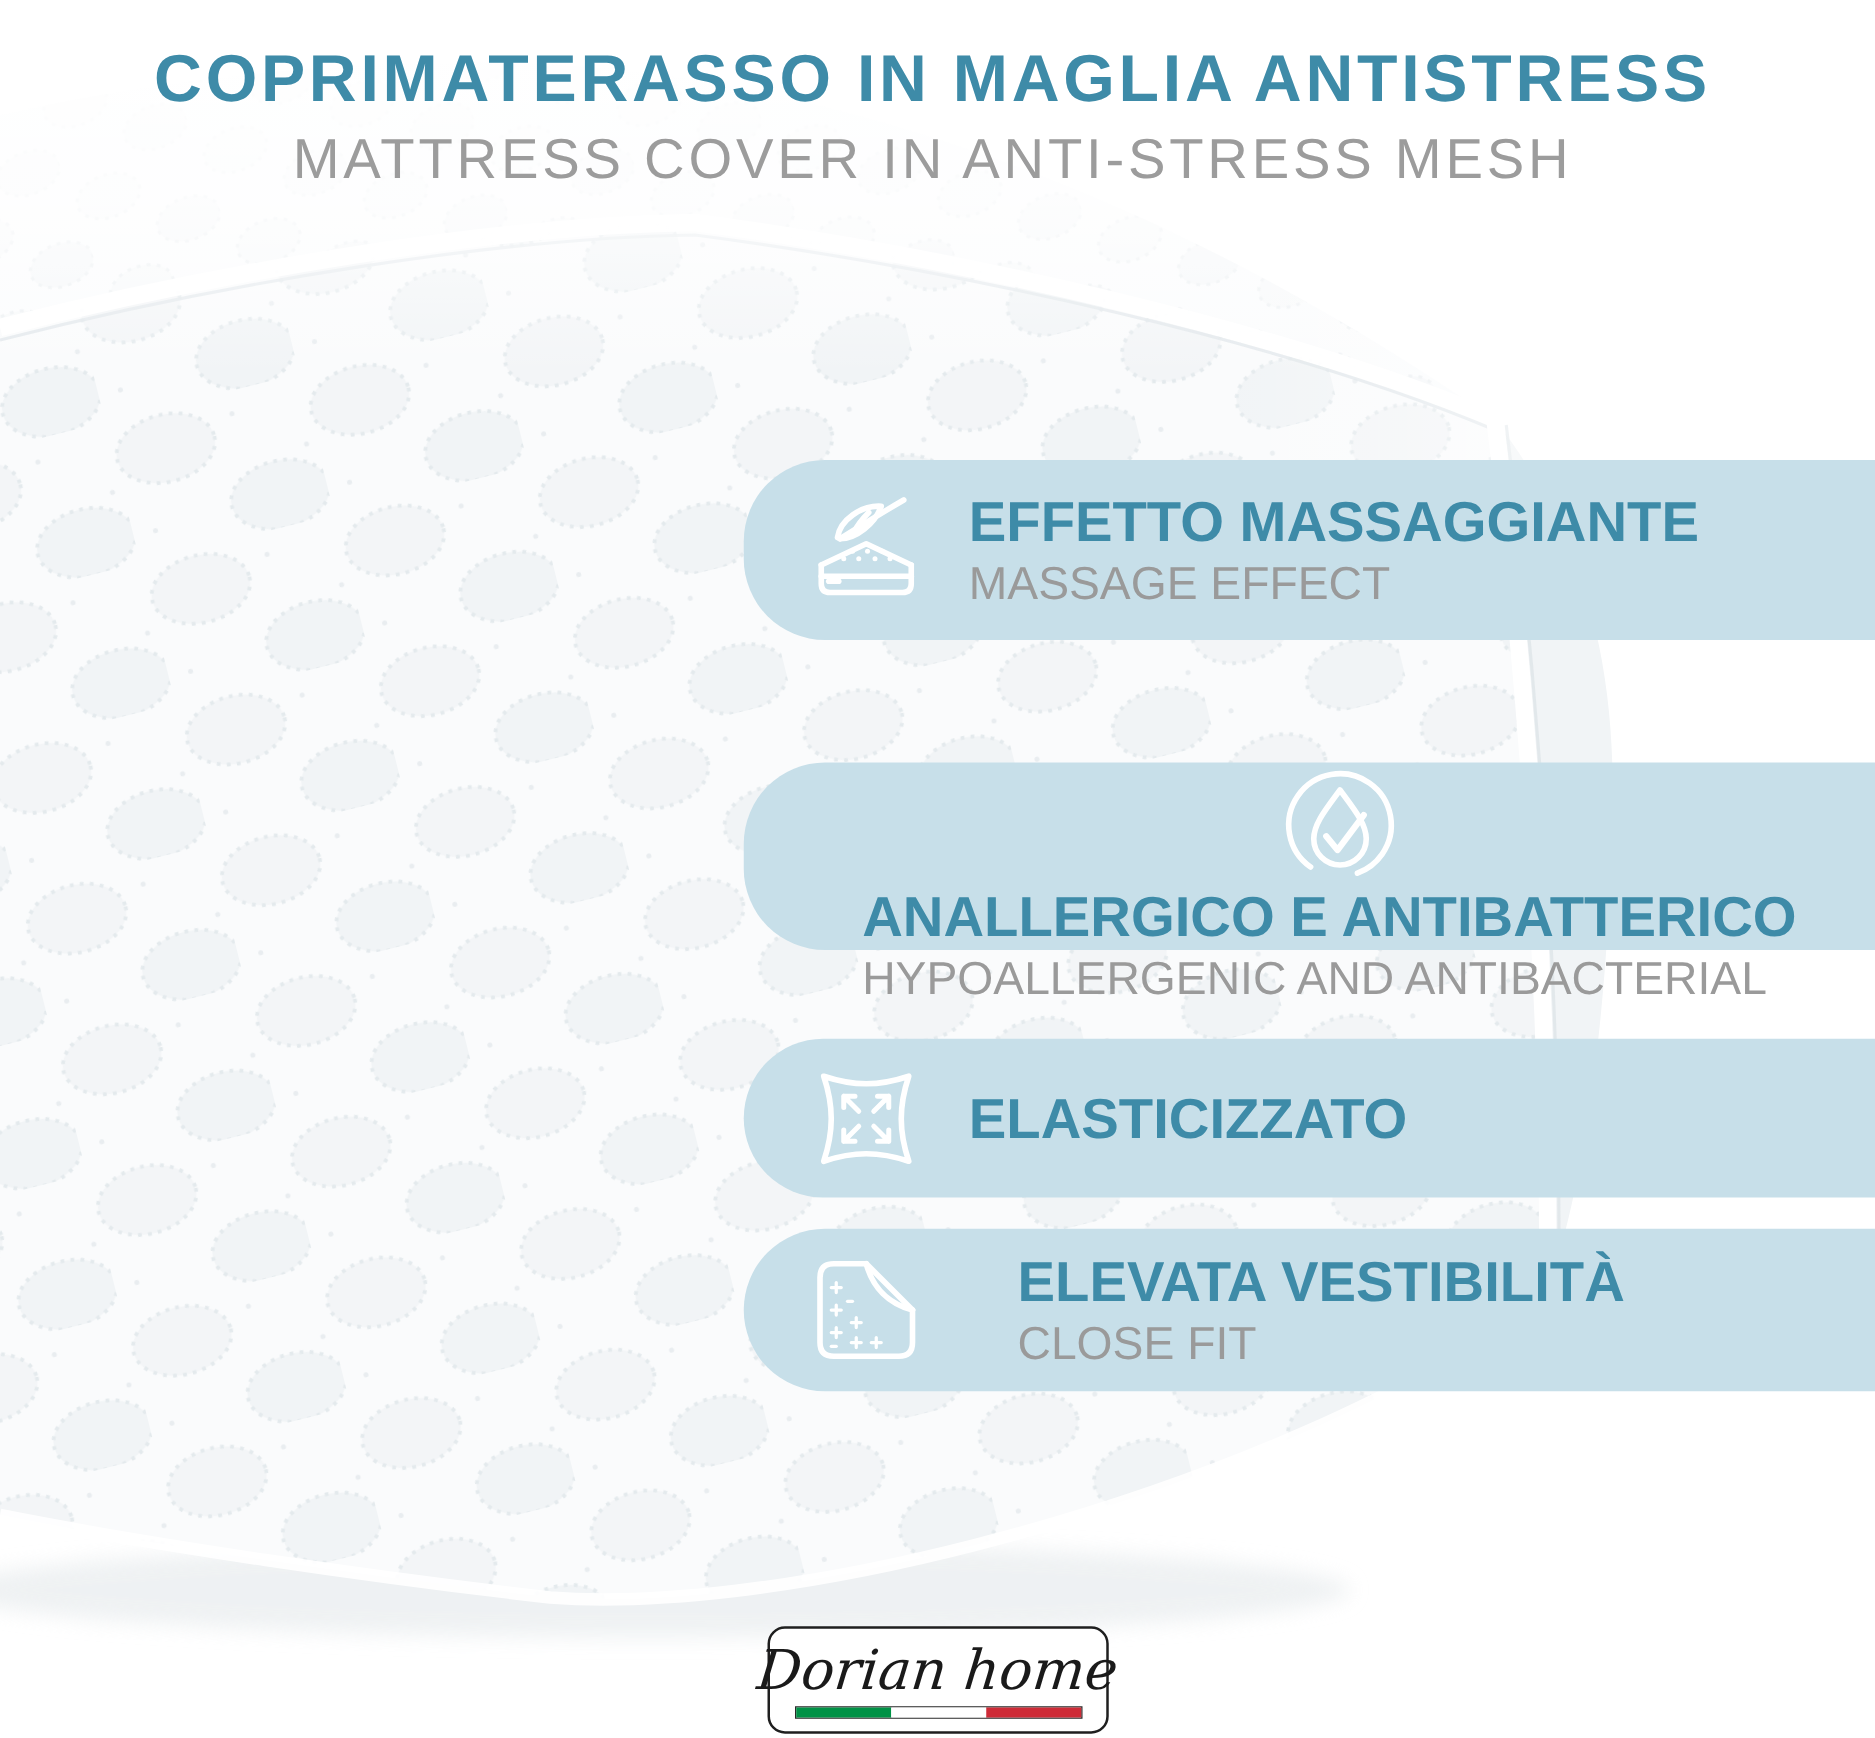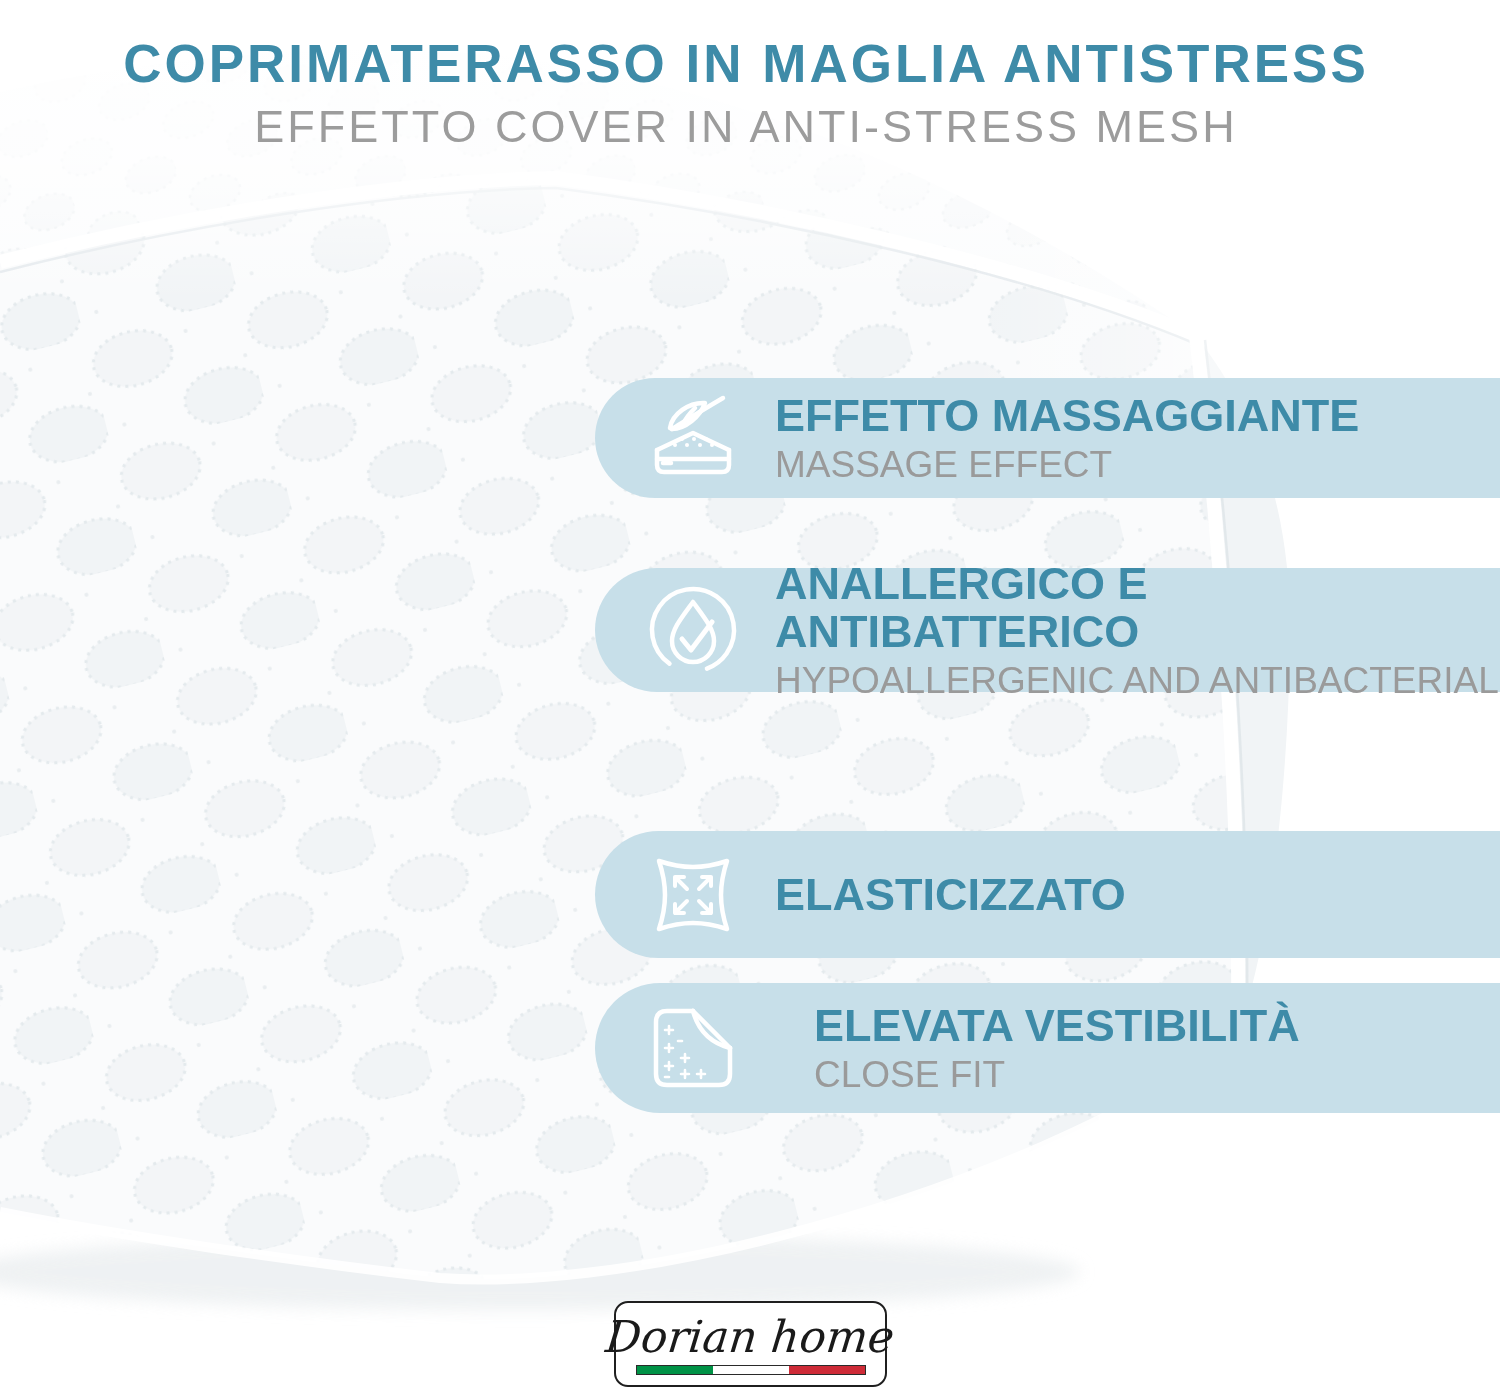--- a/index.html
+++ b/index.html
@@ -95,24 +95,24 @@
     <path d="M1196,336 C1228,600 1240,850 1238,1032" fill="none" stroke="#ffffff" stroke-width="14"></path>
     <path d="M1205,340 C1237,602 1249,852 1247,1030" fill="none" stroke="#dfe5e9" stroke-width="2.5" opacity="0.8"></path>
     <path d="M0,1212 C120,1236 300,1262 440,1278 C520,1284 640,1272 780,1236 C960,1190 1150,1110 1238,1032" fill="none" stroke="#ffffff" stroke-width="10" opacity="0.9"></path>
 
     <rect x="0" y="0" width="1500" height="300" fill="url(#fadeTop)"></rect>
     <rect x="960" y="0" width="540" height="420" fill="url(#fadeRight)"></rect>
   </svg>
 
   <div class="header">
     <h1>COPRIMATERASSO IN MAGLIA ANTISTRESS</h1>
-    <h2>EFFETTO COVER IN ANTI-STRESS MESH</h2>
-  </div>
-
-  <div class="banner" style="top:378px;height:120px;">
+    <h2>MATTRESS COVER IN ANTI-STRESS MESH</h2>
+  </div>
+
+  <div class="banner" style="top:368px;height:144px;">
     <span class="icon">
       <svg viewBox="0 0 100 100" class="ico">
         <path d="M14,62 L50,45 L86,62"></path>
         <path d="M14,62 L14,77 Q14,84 21,84 L79,84 Q86,84 86,77 L86,62"></path>
         <path d="M14,71 L86,71"></path>
         <path d="M20,75 L28,75"></path>
         <g stroke-width="0" fill="#ffffff">
           <circle cx="32" cy="57" r="2"></circle>
             <circle cx="44" cy="57" r="2"></circle>
           <circle cx="57" cy="57" r="2"></circle>
@@ -125,21 +125,21 @@
         <path d="M29,41 C42,33 56,24 80,10"></path>
         <path d="M40,36 C44,28 48,24 52,20"></path>
       </svg>
     </span>
     <span class="txt">
       <span class="t1">EFFETTO MASSAGGIANTE</span>
       <span class="t2">MASSAGE EFFECT</span>
     </span>
   </div>
 
-  <div class="banner" style="top:568px;height:124px;">
+  <div class="banner" style="top:610px;height:150px;flex-direction:column;">
     <span class="icon">
       <svg viewBox="0 0 100 100" class="ico">
         <circle cx="50" cy="50" r="41" stroke-dasharray="218 40" transform="rotate(125 50 50)"></circle>
         <path d="M50,22 C61,37 71,49 71,61 A21,21 0 1 1 29,61 C29,49 39,37 50,22 Z"></path>
         <path d="M39,59 L48,70 L69,42" stroke-width="5"></path>
       </svg>
     </span>
     <span class="txt">
       <span class="t1">ANALLERGICO E ANTIBATTERICO</span>
       <span class="t2">HYPOALLERGENIC AND ANTIBACTERIAL</span>

